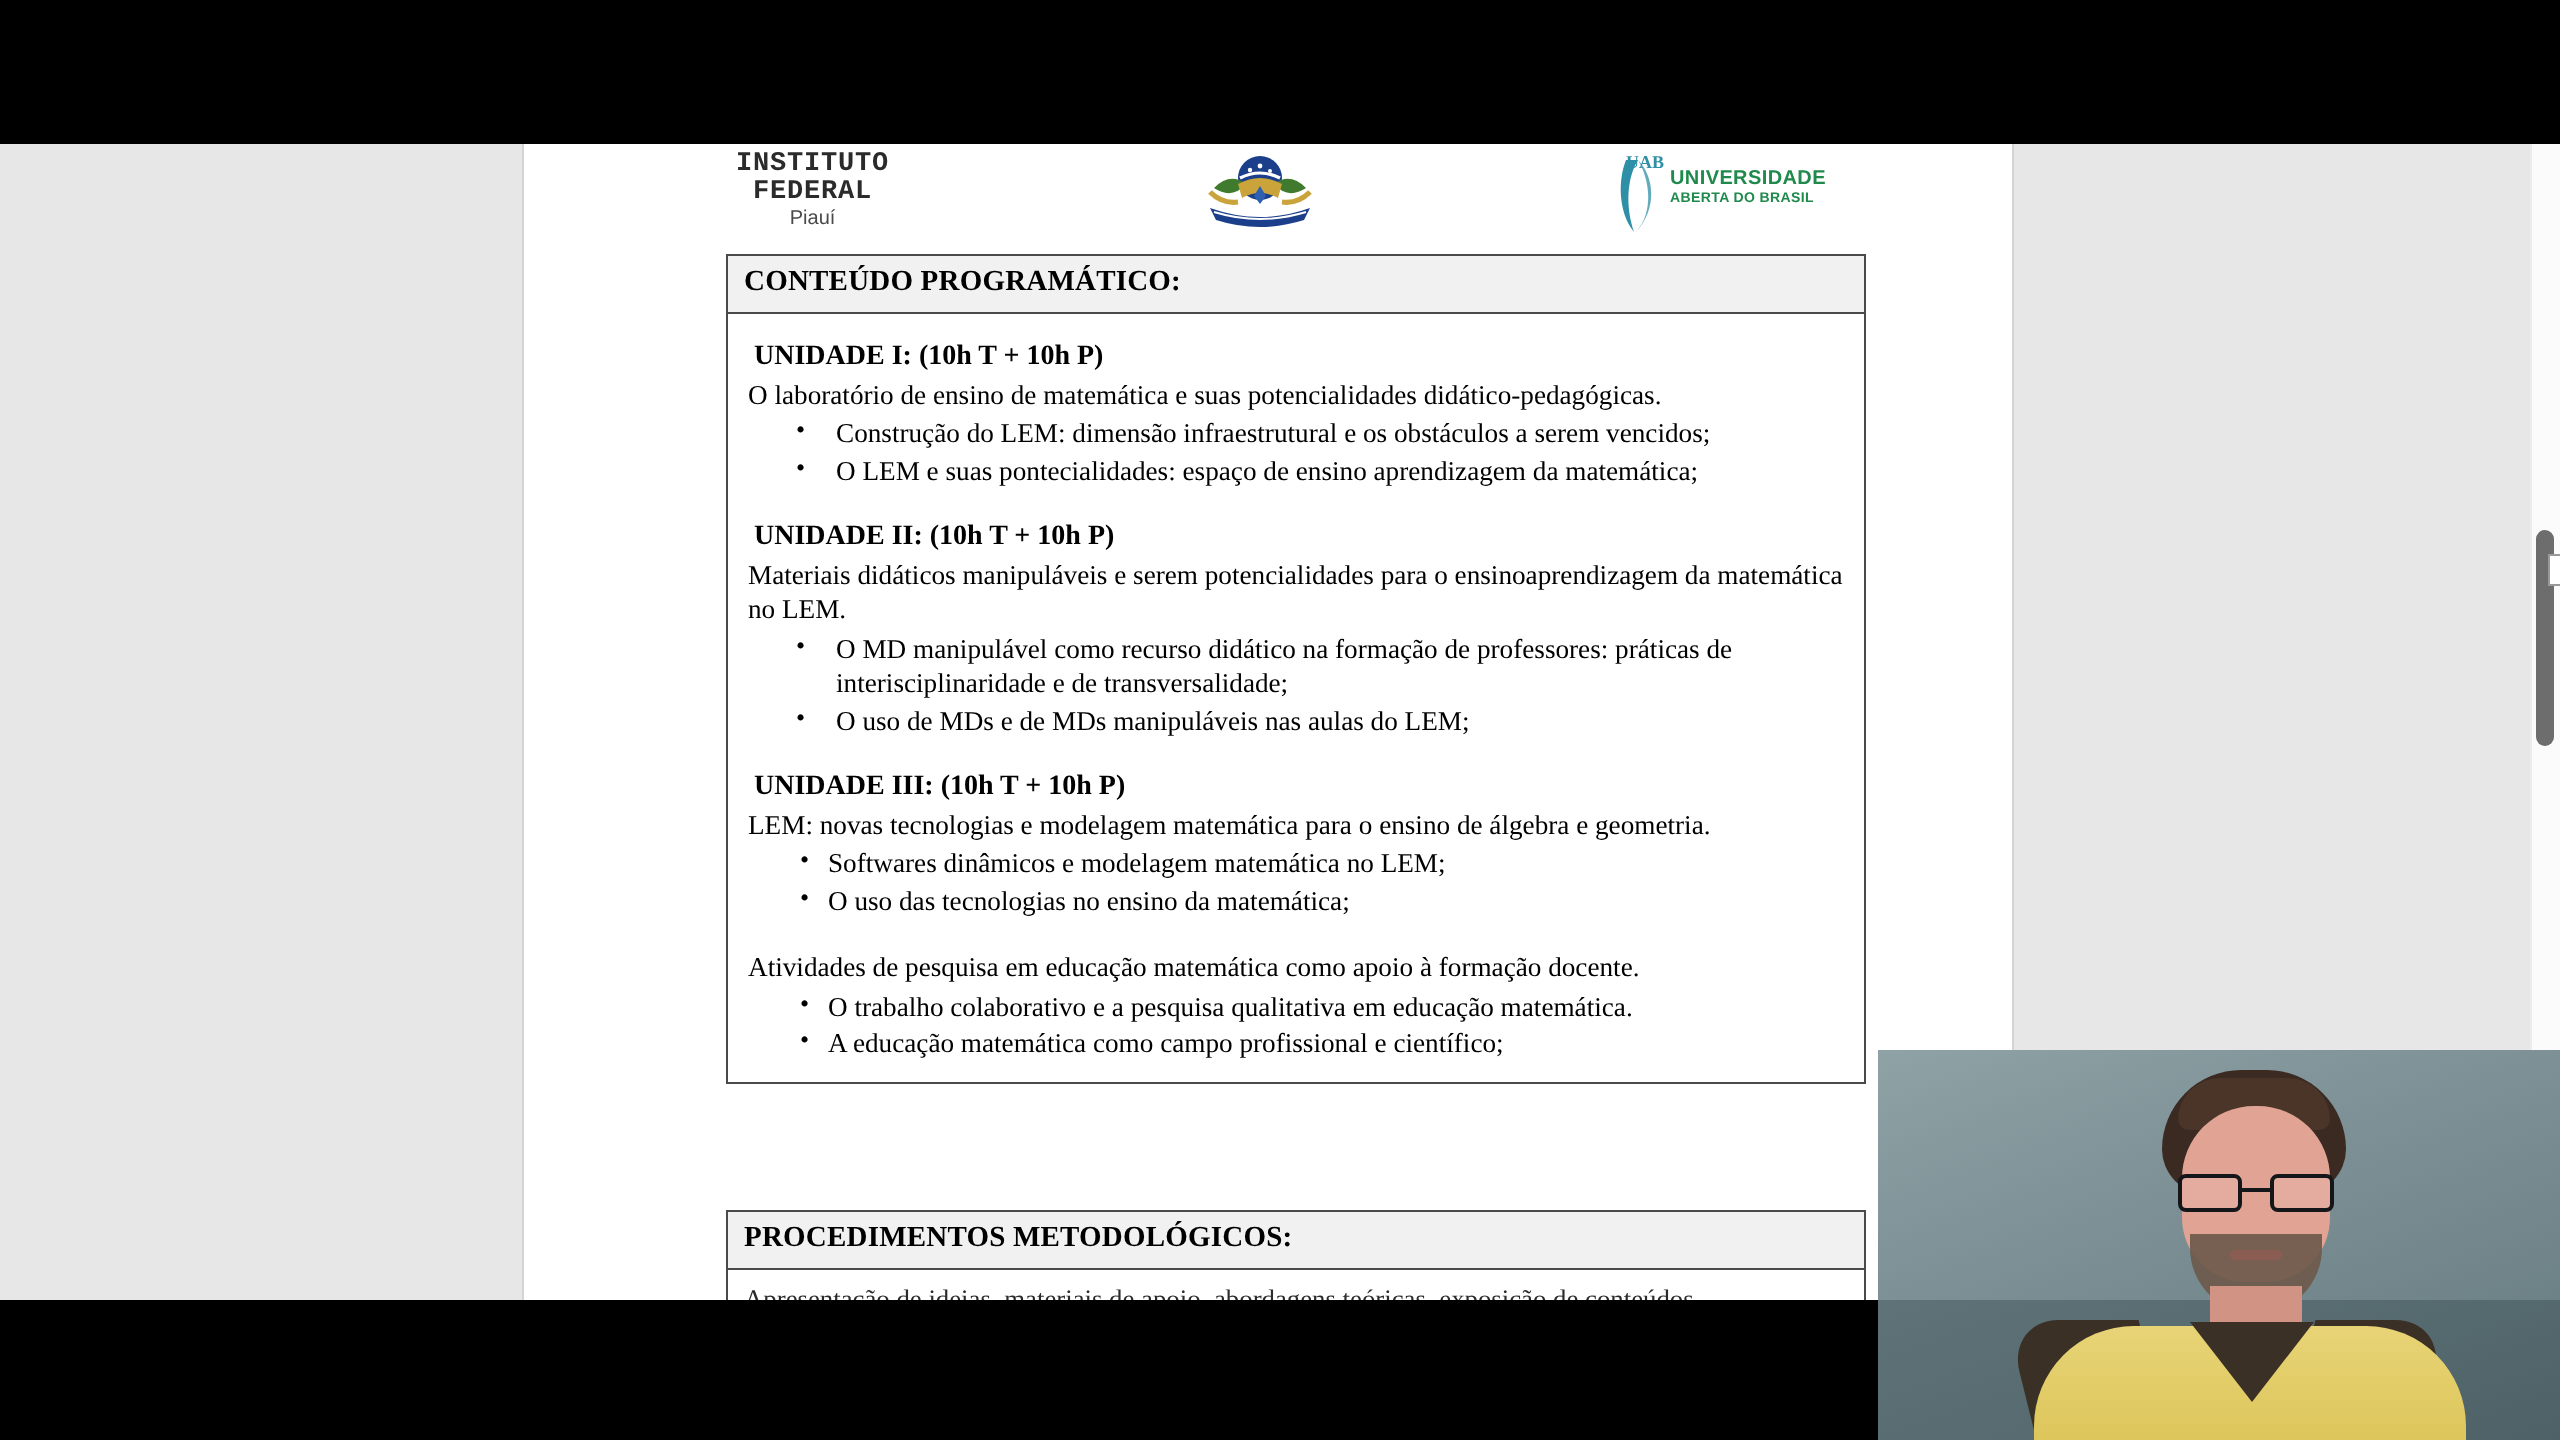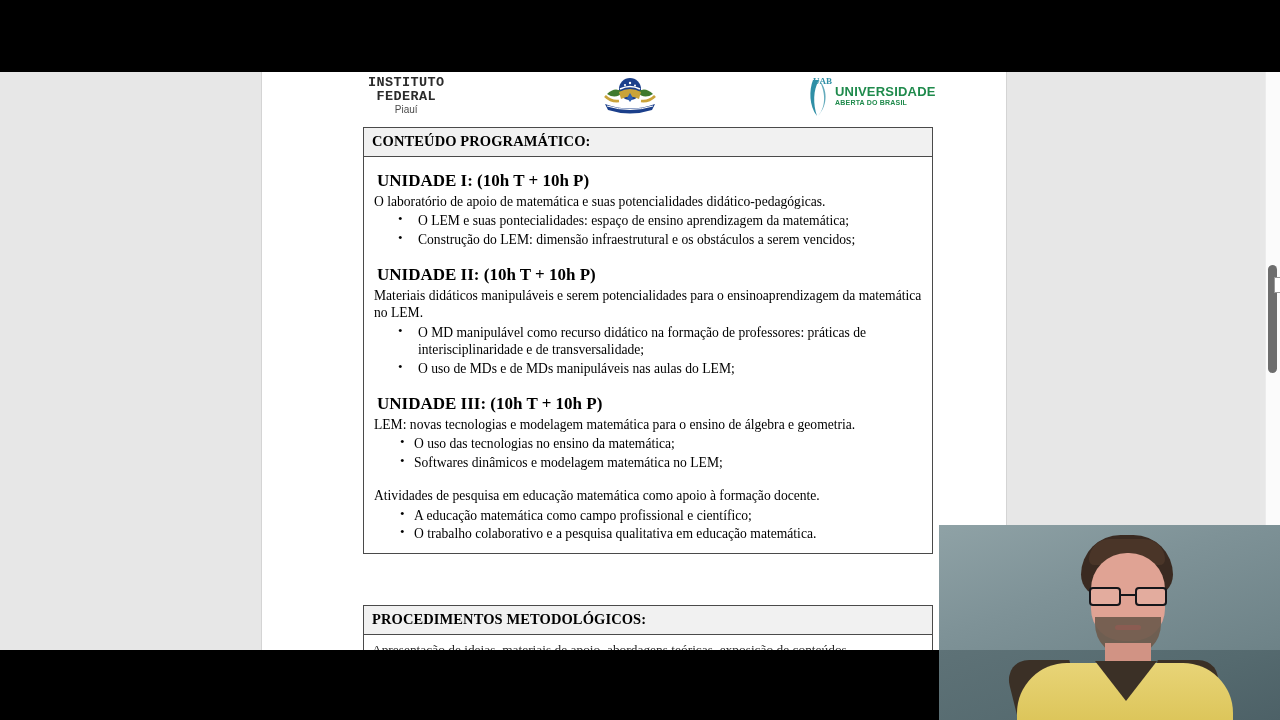--- a/index.html
+++ b/index.html
@@ -28,39 +28,39 @@
   .lh-if .l1, .lh-if .l2 {
     font-family:Liberation Mono, monospace; font-weight:700; font-size:13.5px;
     letter-spacing:0.4px; color:#2b2b2b;
   }
   .lh-if .l3 { font-family:"Liberation Sans", sans-serif; font-size:10px; color:#4a4a4a; margin-top:1px; }
 
   .lh-brasao { position:absolute; left:335px; top:2px; width:66px; height:42px; }
 
   .lh-uab { position:absolute; left:545px; top:4px; width:130px; height:40px; }
   .uab-text { position:absolute; left:28px; top:7px; font-family:"Liberation Sans", sans-serif; line-height:1.05; }
-  .uab-text .u1 { font-size:13px; font-weight:700; color:#1f8a4c; letter-spacing:0.2px; }
+  .uab-text .u1 { font-size:10px; font-weight:700; color:#1f8a4c; letter-spacing:0.2px; }
   .uab-text .u2 { font-size:7px; font-weight:700; color:#1f8a4c; letter-spacing:0.2px; }
   .uab-mark { position:absolute; left:6px; top:-2px; font-size:9px; font-weight:700; color:#2f8fa6; }
 
   
   .doc-table { position:absolute; left:101px; width:570px; border:1.6px solid #4a4a4a; background:#fff;font-family:Liberation Serif, serif; }
   #tbl-conteudo { top:55px; }
   #tbl-proc { top:533px; }
 
   .tbl-head {
     background:#f1f1f1; border-bottom:1.6px solid #4a4a4a;
     padding:5px 8px 6px 8px;
     font-weight:700; font-size:14.5px; color:#000; letter-spacing:0.1px;
   }
   .tbl-body { padding:8px 8px 10px 8px; }
 
   .unit { margin-top:16px; }
   .unit:first-child { margin-top:6px; }
-  .unit-title { font-weight:700; font-size:17px; padding-left:5px; margin-bottom:2px; }
+  .unit-title { font-weight:700; font-size:14px; padding-left:5px; margin-bottom:2px; }
   .unit-desc { font-size:13.6px; line-height:1.28; padding-left:2px; }
 
   ul.bullets { list-style:none; margin:2px 0 0 0; padding:0; }
   ul.bullets li { position:relative; font-size:13.6px; line-height:1.3; padding-left:46px; margin-top:1px; }
   ul.bullets li::before { content:"\2022"; position:absolute; left:26px; top:-1px; font-size:13px; }
   ul.bullets.tight li { padding-left:42px; }
   ul.bullets.tight li::before { left:28px; }
 
   .proc-body { padding:6px 8px 2px 8px; }
   .proc-line {
@@ -148,50 +148,50 @@
           </div>
         </div>
       </div>
 
       <div class="doc-table" id="tbl-conteudo">
         <div class="tbl-head">CONTEÚDO PROGRAMÁTICO:</div>
         <div class="tbl-body">
 
           <div class="unit">
             <div class="unit-title">UNIDADE I:  (10h T + 10h P)</div>
-            <div class="unit-desc">O laboratório de apoio de matemática e suas potencialidades didático-pedagógicas.</div>
+            <div class="unit-desc">O laboratório de ensino de matemática e suas potencialidades didático-pedagógicas.</div>
             <ul class="bullets">
+              <li>Construção do LEM: dimensão infraestrutural e os obstáculos a serem vencidos;</li>
               <li>O LEM e suas pontecialidades: espaço de ensino aprendizagem da matemática;</li>
-              <li>Construção do LEM: dimensão infraestrutural e os obstáculos a serem vencidos;</li>
             </ul>
           </div>
 
           <div class="unit">
             <div class="unit-title">UNIDADE II:  (10h T + 10h P)</div>
             <div class="unit-desc">Materiais didáticos manipuláveis e serem potencialidades para o ensinoaprendizagem da matemática no LEM.</div>
             <ul class="bullets">
               <li>O MD manipulável como recurso didático na formação de professores: práticas de interisciplinaridade e de transversalidade;</li>
               <li>O uso de MDs e de MDs manipuláveis nas aulas do LEM;</li>
             </ul>
           </div>
 
           <div class="unit">
             <div class="unit-title">UNIDADE III:  (10h T + 10h P)</div>
             <div class="unit-desc">LEM: novas tecnologias e modelagem matemática para o ensino de álgebra e geometria.</div>
             <ul class="bullets tight">
+              <li>Softwares dinâmicos e modelagem matemática no LEM;</li>
               <li>O uso das tecnologias no ensino da matemática;</li>
-              <li>Softwares dinâmicos e modelagem matemática no LEM;</li>
             </ul>
           </div>
 
           <div class="unit">
             <div class="unit-desc">Atividades de pesquisa em educação matemática como apoio à formação docente.</div>
             <ul class="bullets tight">
+              <li>O trabalho colaborativo e a pesquisa qualitativa em educação matemática.</li>
               <li>A educação matemática como campo profissional e científico;</li>
-              <li>O trabalho colaborativo e a pesquisa qualitativa em educação matemática.</li>
             </ul>
           </div>
 
         </div>
       </div>
 
       <div class="doc-table" id="tbl-proc">
         <div class="tbl-head">PROCEDIMENTOS METODOLÓGICOS:</div>
         <div class="proc-body">
           <div class="proc-line">Apresentação de ideias, materiais de apoio, abordagens teóricas, exposição de conteúdos</div>

